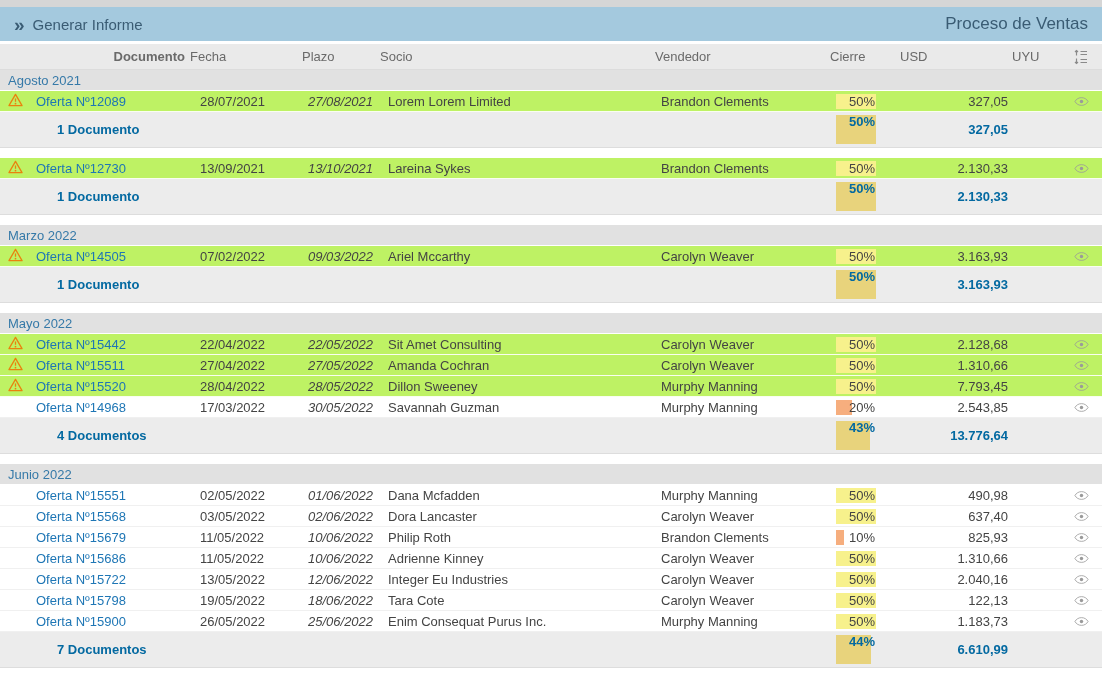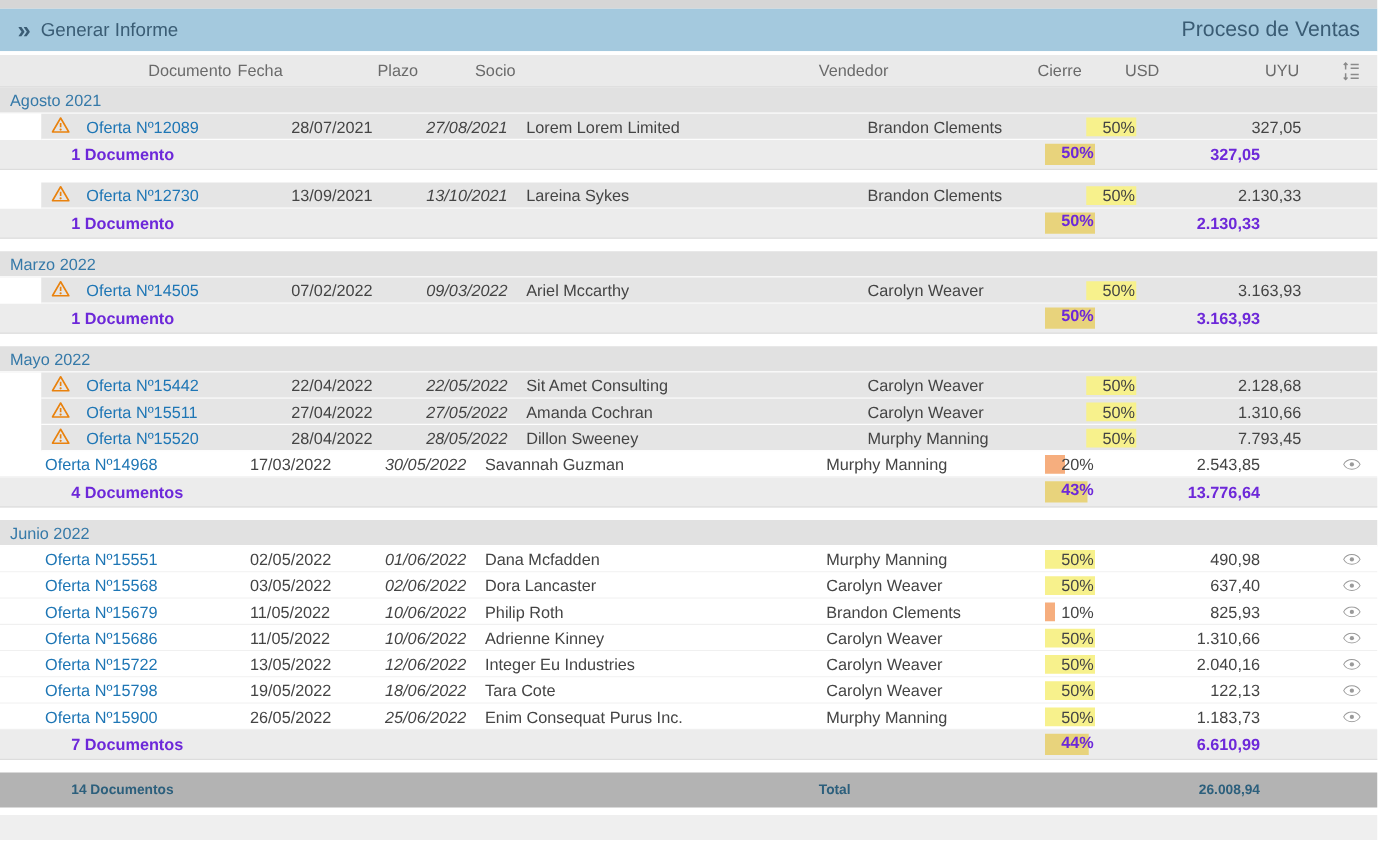--- a/index.html
+++ b/index.html
@@ -14,49 +14,49 @@
   .report-title { font-size:17px; color:#3a5c74; }
   .bar-gap { height:3px; background:#fff; }
 
   .grid { display:grid;
           grid-template-columns:30px 160px 112px 78px 275px 175px 70px 112px 48px 42px;
           align-items:center; }
 
   .thead { height:26px; background:#eaeaea; color:#6a6a6a; font-size:13px;
            border-bottom:1px solid #dcdcdc; }
   .th { text-align:left; }
-  .th-doc { text-align:right; padding-right:5px; }
+  .th-doc { text-align:right; padding-right:5px;font-weight:bold; }
   .th-act { display:flex; justify-content:center; cursor:pointer; }
 
   .group { margin-bottom:10px; }
   .group-header { height:21px; background:#e1e1e1; color:#3579a8; font-size:13px;
                   display:flex; align-items:center; padding-left:8px;
                   border-bottom:1px solid #fff; }
   .row { height:21px; font-size:13px; color:#444; background:#fff;
          border-bottom:1px solid rgba(0,0,0,0.06); cursor:default; }
-  .row.warn { background:#e5e5e5; border-bottom:1px solid rgba(255,255,255,0.9);margin-left:33px; }
+  .row.warn { background:#bef264; border-bottom:1px solid rgba(255,255,255,0.9); }
   .c-icon { display:flex; justify-content:center; align-items:center; }
   .c-doc { padding-left:6px; }
   .c-doc a { color:#1e76b5; text-decoration:none; cursor:pointer; }
   .c-fecha { padding-left:10px; }
   .c-plazo { padding-left:6px;font-style:italic; }
   .c-socio { padding-left:8px; }
   .c-vend { padding-left:6px; }
   .c-cierre { position:relative; height:100%; }
   .c-cierre .bar { position:absolute; left:6px; top:3px; bottom:3px; }
   .bar-yellow { background:#f7f18c; }
   .bar-salmon { background:#f6ae7e; }
   .bar-amber  { background:#e8d37c; }
   .c-cierre .pct { position:relative; display:block; text-align:center;
                    padding-right:6px; line-height:21px; }
   .c-usd { text-align:right; padding-right:4px; }
   .c-act { display:flex; justify-content:center; align-items:center; cursor:pointer; }
 
-  .subtotal { height:24px; background:#ececec; font-size:13px; font-weight:bold;
-              color:#6d28d9; border-bottom:1px solid #ddd; }
+  .subtotal { height:36px; background:#ececec; font-size:13px; font-weight:bold;
+              color:#0369a1; border-bottom:1px solid #ddd; }
   .subtotal .st-label { grid-column:1 / 3; padding-left:57px; }
   .subtotal .c-cierre .pct { line-height:20px; }
   .subtotal .c-cierre .bar { top:3px; bottom:3px; }
 
   .total-row { height:28px; background:#b3b3b3; font-size:11px; font-weight:bold;
                color:#2c5f7c; margin-top:0; }
   .total-row .t-label { grid-column:1 / 3; padding-left:57px; }
   .total-row .t-total { grid-column:6 / 8; text-align:left; padding-right:6px; }
   .footer-band { margin-top:6px; height:20px; background:#efefef; }
 </style>

